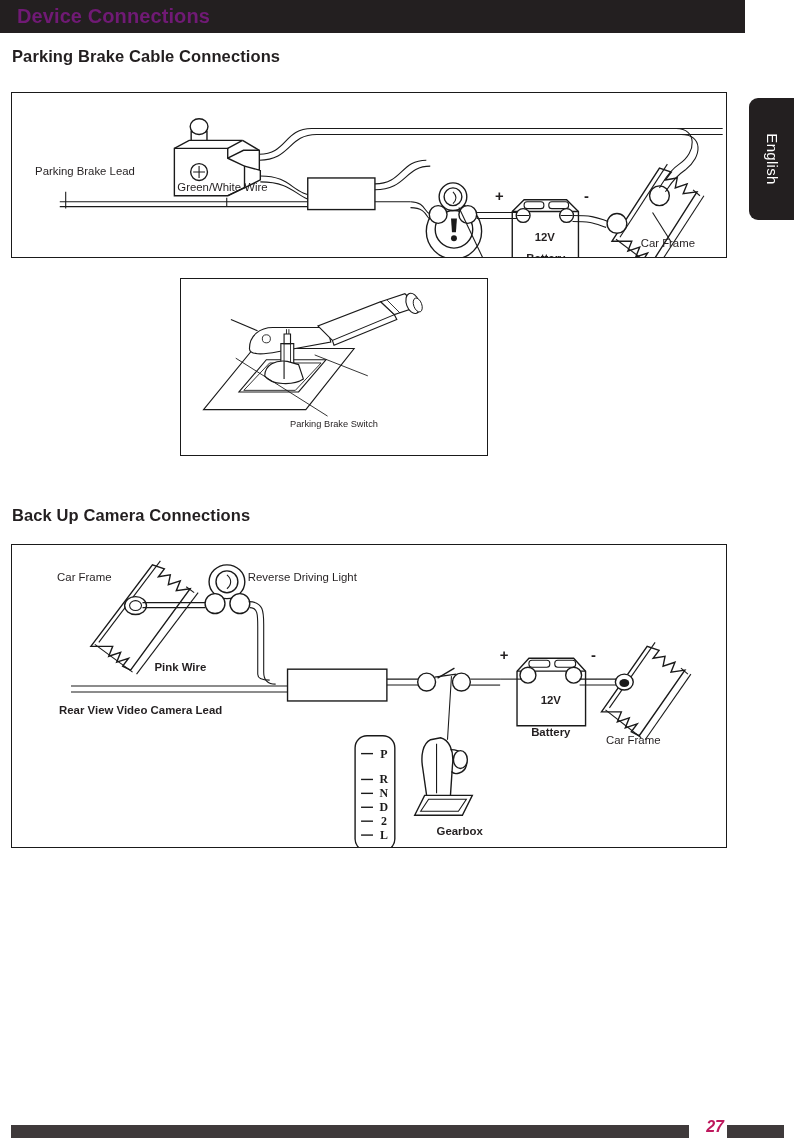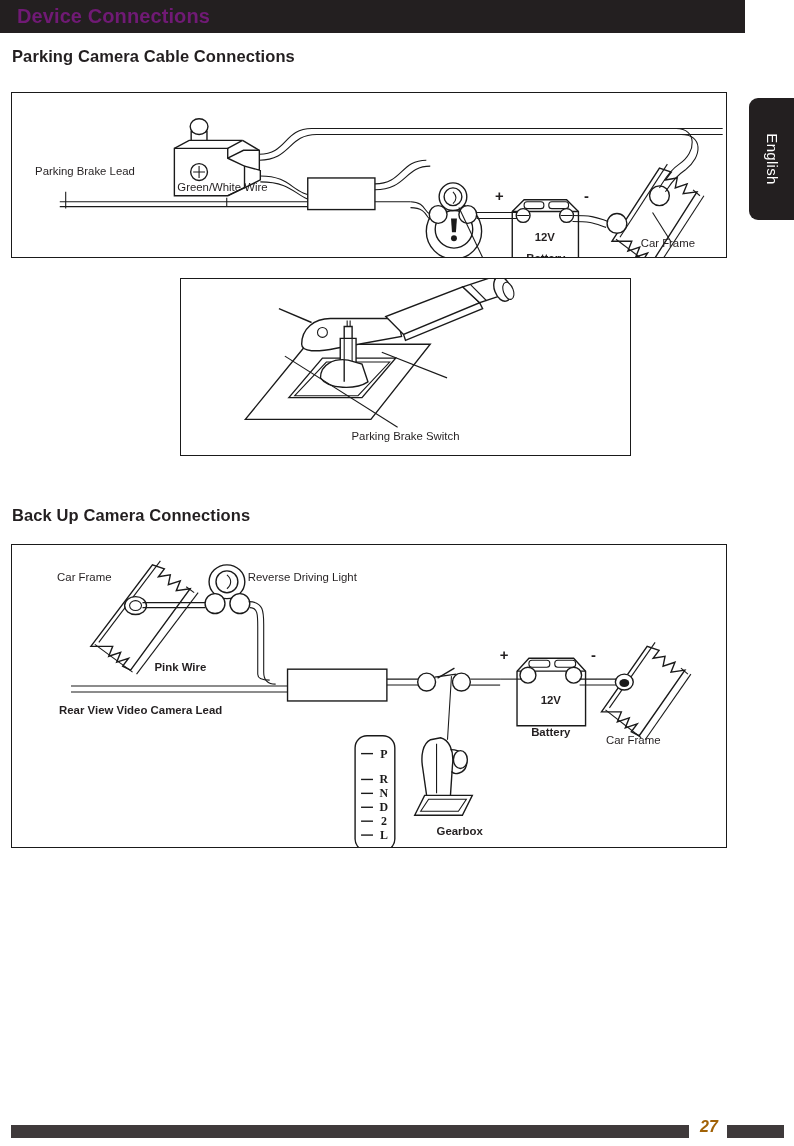--- a/index.html
+++ b/index.html
@@ -73,21 +73,21 @@
   #heading-parking { left: 12px; top: 47px; }
   #heading-backup  { left: 12px; top: 506px; text-align: right; }
 
   
   .panel {
     position: absolute;
     border: 1.4px solid #1a1a1a;
     background: #ffffff;
   }
   #panel-parking-wiring { left: 11px; top: 92px;  width: 716px; height: 166px; }
-  #panel-parking-switch { left: 180px; top: 278px; width: 451px; height: 178px; }
+  #panel-parking-switch { left: 180px; top: 278px; width: 308px; height: 178px; }
   #panel-backup-wiring  { left: 11px; top: 544px; width: 716px; height: 304px; }
 
   .panel > svg { display: block; width: 100%; height: 100%; }
 
   
   .ln   { fill: none; stroke: #1a1a1a; stroke-width: 1.4; }
   .ln-t { fill: none; stroke: #1a1a1a; stroke-width: 1.1; }
   .sh   { fill: #ffffff; stroke: #1a1a1a; stroke-width: 1.4; }
   .sh-t { fill: #ffffff; stroke: #1a1a1a; stroke-width: 1.1; }
   .solidk { fill: #1a1a1a; stroke: none; }
@@ -130,39 +130,39 @@
     top: 1125px;
     width: 57px;
     height: 13px;
     background: #3f3a3b;
   }
   .footer-page-number {
     position: absolute;
     left: 694px;
     top: 1117px;
     width: 30px;
-    text-align: center;
+    text-align: right;
     font-size: 16px;
     font-weight: bold;
     font-style: italic;
-    color: #a16207;
+    color: #be185d;
     line-height: 20px;
   }
 </style>
 </head>
 <body>
 
 <div class="header-bar"></div>
 <div class="header-title">Device Connections</div>
 
 <div class="lang-tab">
   <span class="lang-tab-label">English</span>
 </div>
 
-<div class="section-heading" id="heading-parking">Parking Camera Cable Connections</div>
+<div class="section-heading" id="heading-parking">Parking Brake Cable Connections</div>
 
 <div class="panel" id="panel-parking-wiring">
   <svg viewBox="0 0 716 166" xmlns="http://www.w3.org/2000/svg">
 
     <path class="ln-t" d="M 45 110 L 345 110"></path>
     <path class="ln-t" d="M 45 115 L 345 115"></path>
 
     <path class="ln-t" d="M 51 100 L 51 117"></path>
     <path class="ln-t" d="M 214 106 L 214 115"></path>
 

